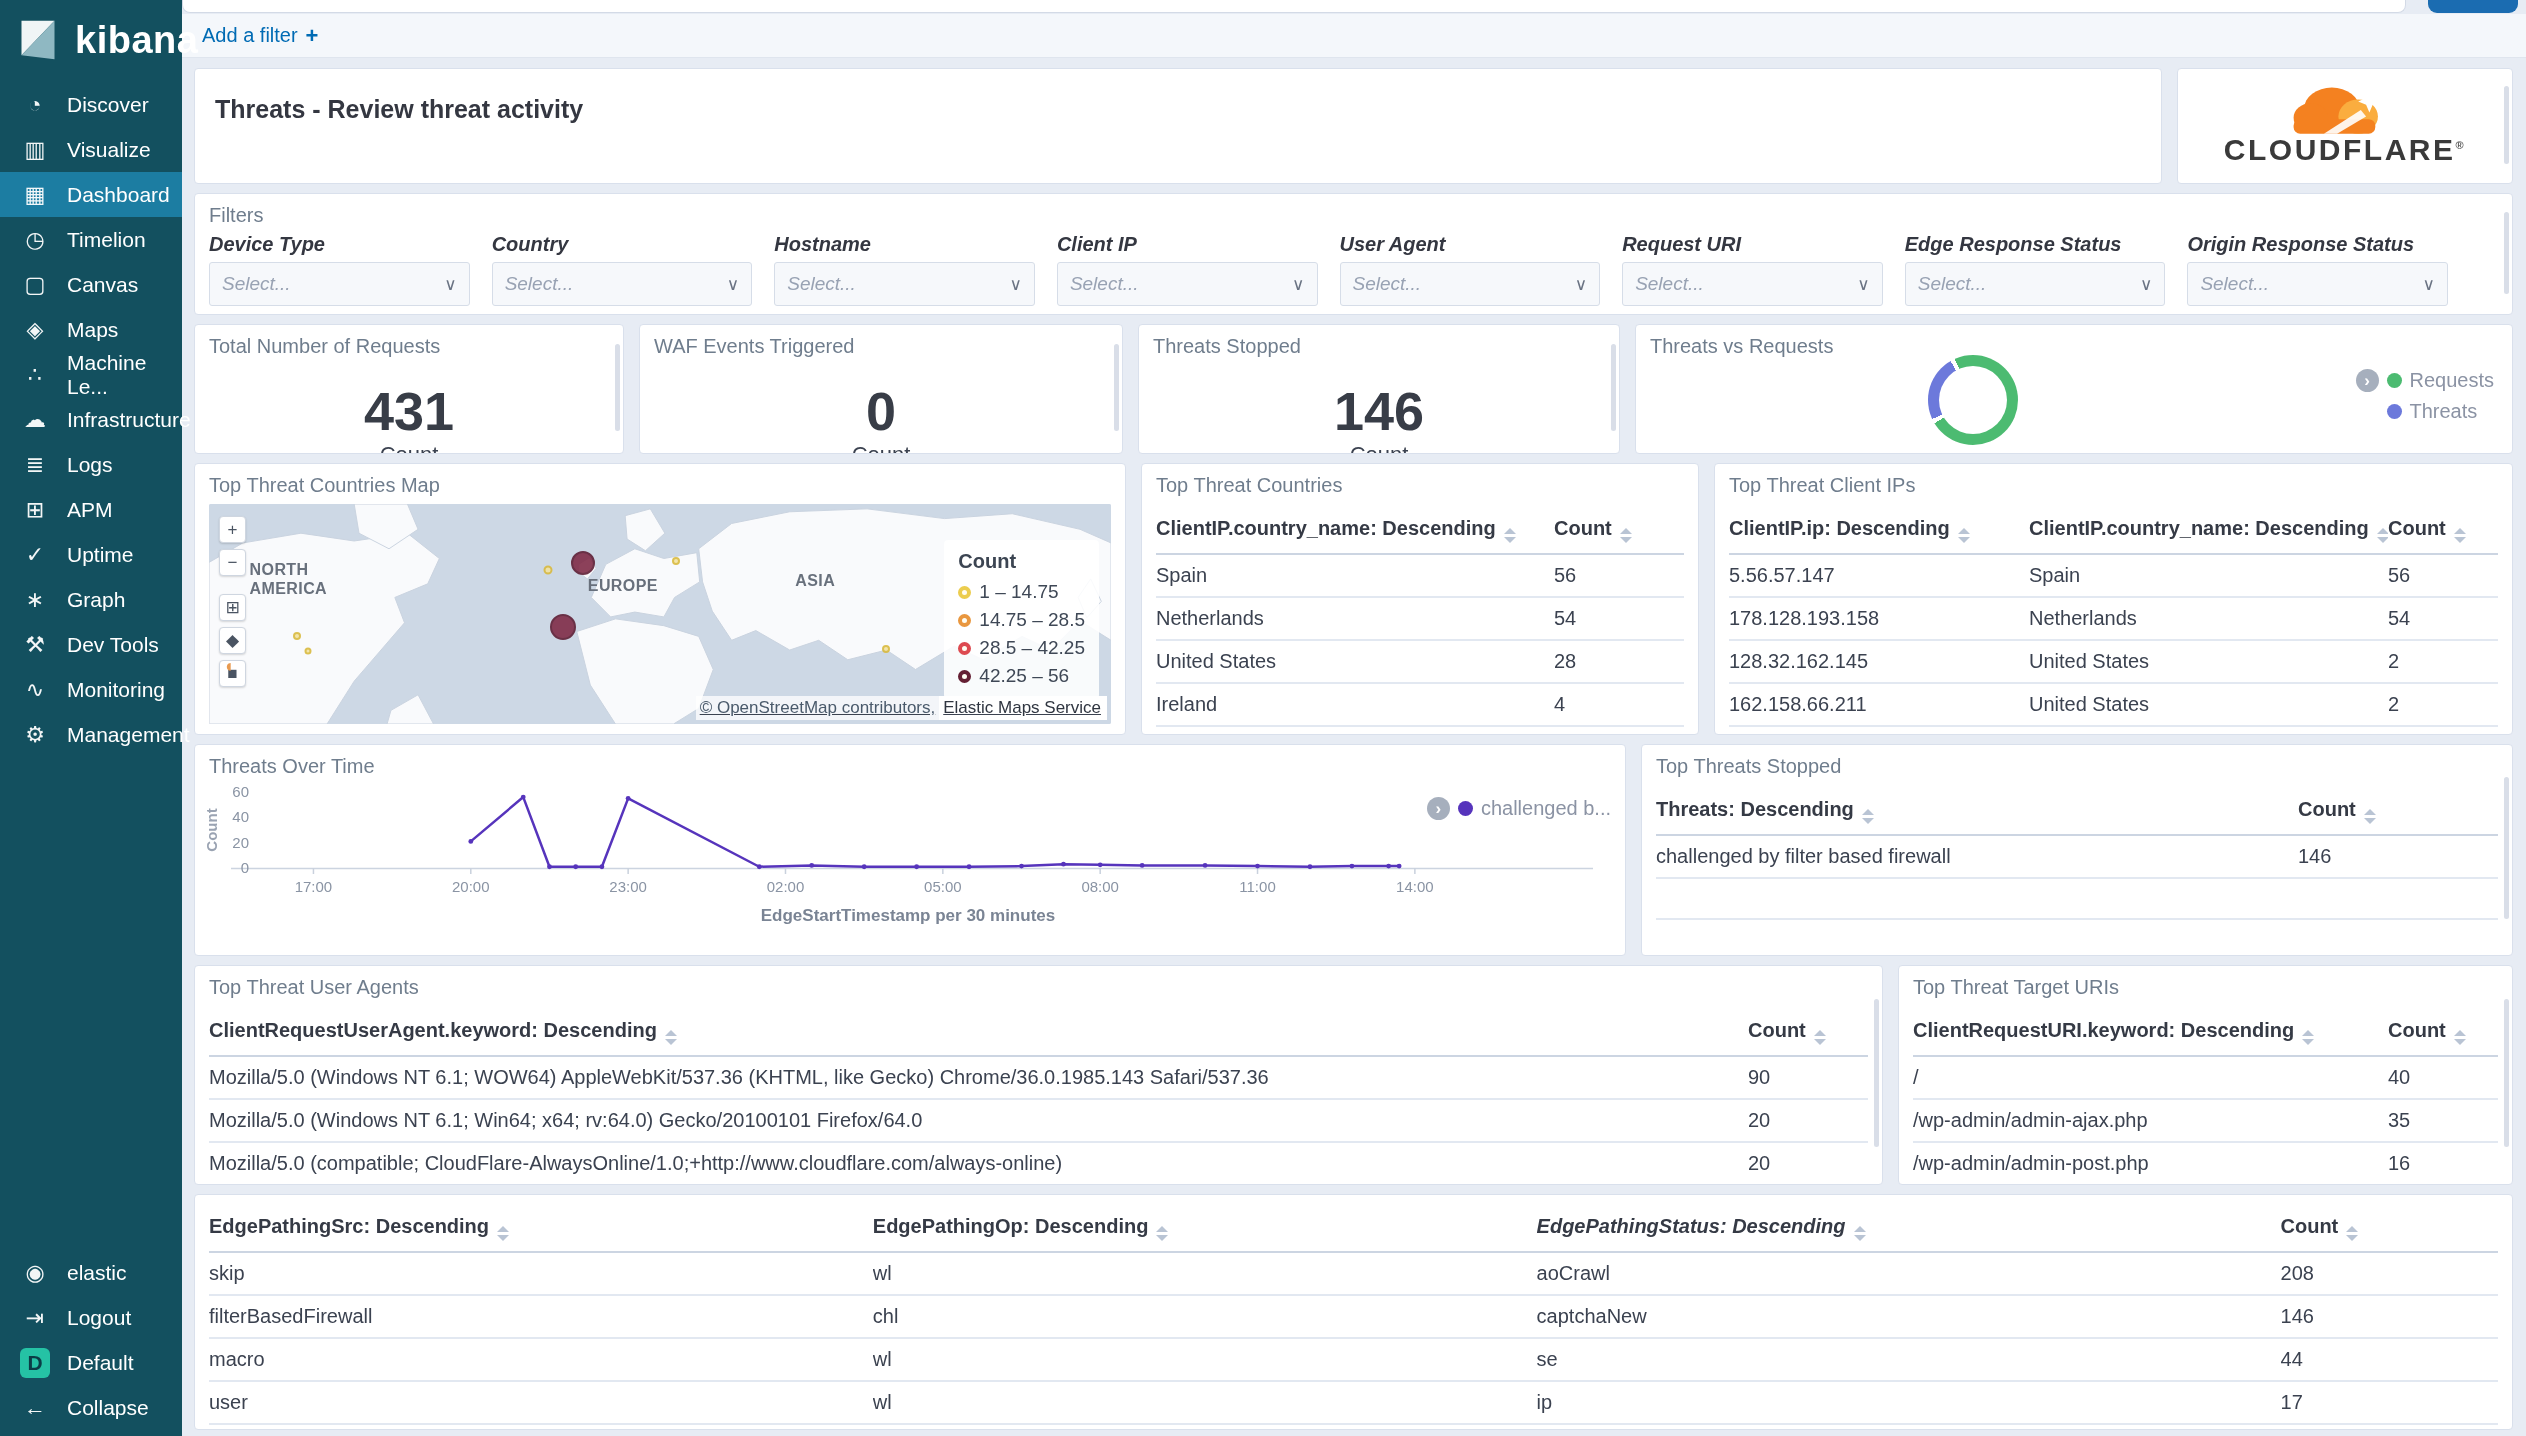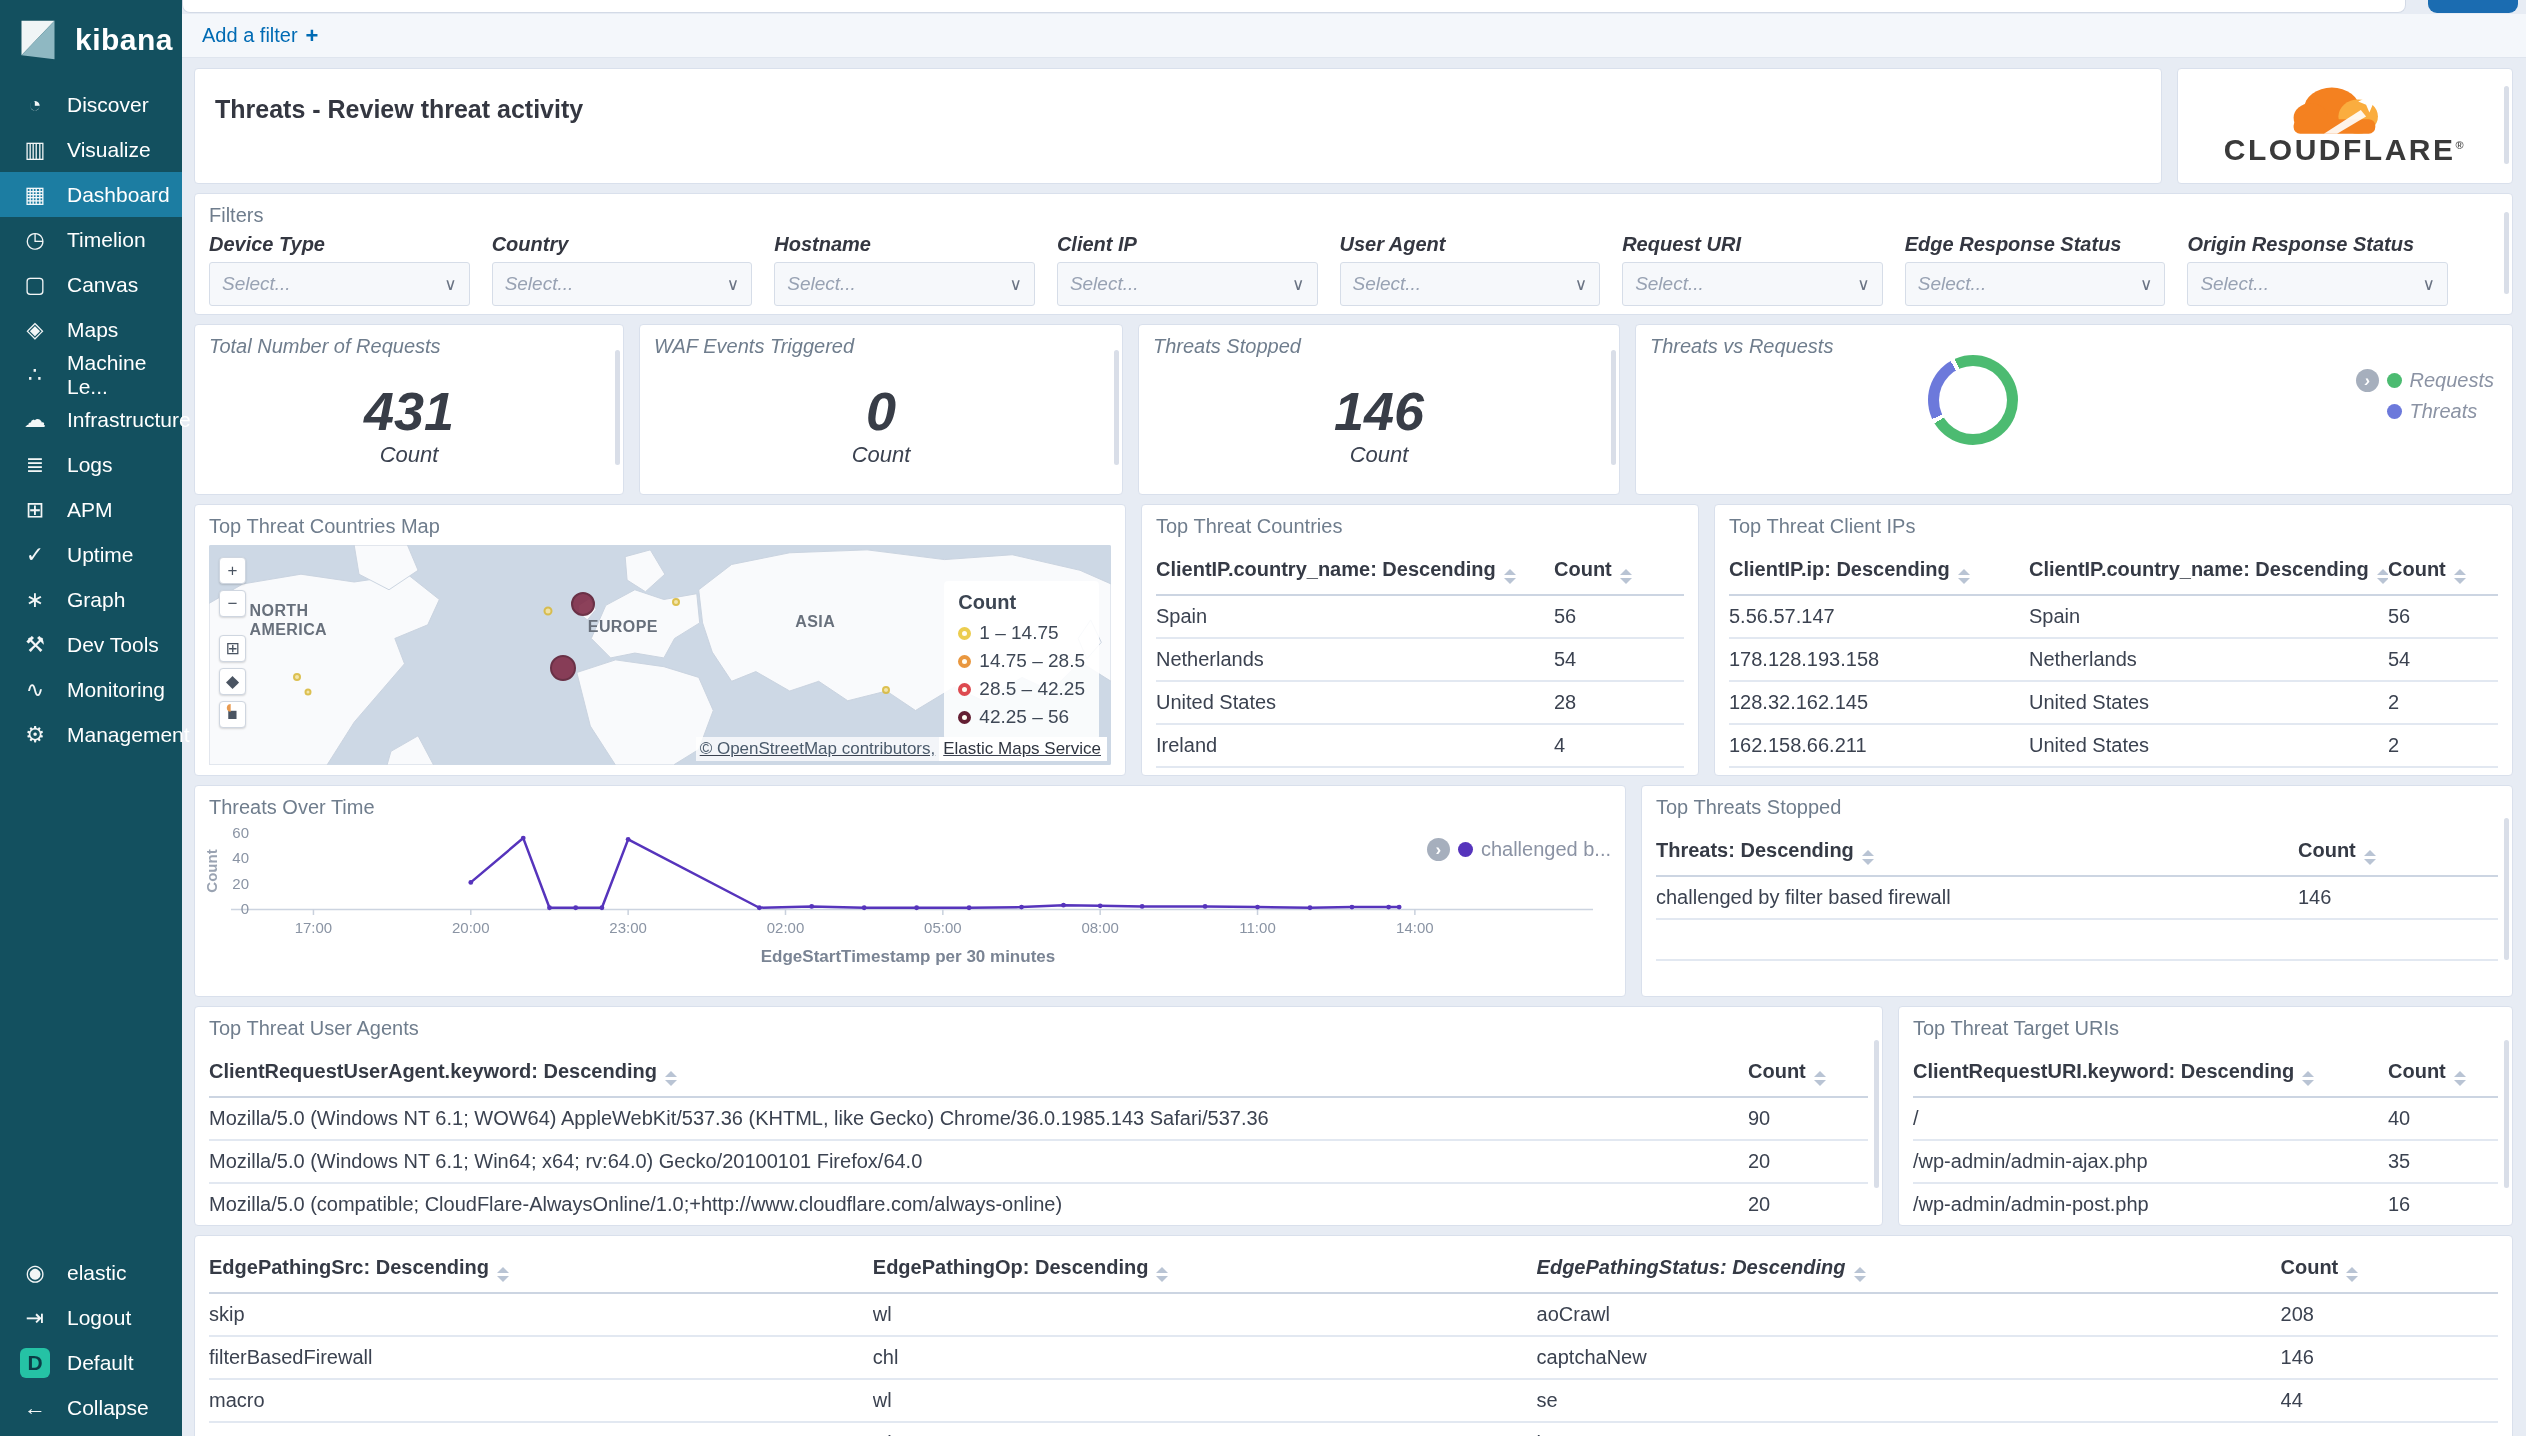--- a/index.html
+++ b/index.html
@@ -3,21 +3,21 @@
 <meta charset="utf-8">
 <style>
   * { box-sizing: border-box; margin: 0; padding: 0; }
   html,body { width:2526px; height:1436px; overflow:hidden; }
   body { font-family:"Liberation Sans","DejaVu Sans",sans-serif; background:#e7ecf4; position:relative; color:#3b4250; }
 
   
   #sidebar { position:absolute; left:0; top:0; bottom:0; width:182px; background:#13505f; color:#fff; z-index:5; }
   .logo-row { display:flex; align-items:center; gap:15px; padding:18px 0 20px 16px; }
   .logo-mark { width:44px; height:44px; flex:0 0 44px; }
-  .logo-text { font-size:30px; font-weight:700; color:#fff; letter-spacing:.5px; }
+  .logo-text { font-size:38px; font-weight:700; color:#fff; letter-spacing:.5px; }
   .nav-item { display:flex; align-items:center; height:45px; padding-left:20px; gap:17px; font-size:21px; cursor:pointer; }
   .nav-item.active { background:#1c7da2; }
   .nav-icon { width:30px; font-size:22px; text-align:center; opacity:.95; flex:0 0 30px; }
   #side-footer { position:absolute; bottom:6px; left:0; right:0; }
   .badge-icon { width:30px; height:30px; border-radius:6px; background:#25c2a5; color:#0b3c46; font-weight:700; font-size:21px; display:flex; align-items:center; justify-content:center; }
 
   
   #main { position:absolute; left:182px; right:0; top:0; bottom:0; }
   #topstrip { position:relative; height:14px; background:#e7ecf4; }
   #querybar-remnant { position:absolute; left:0; top:0; right:120px; height:13px; background:#fff; border:1px solid #d3dae6; border-top:none; border-radius:0 0 8px 8px; }
@@ -27,21 +27,21 @@
 
   #content { padding:10px 13px 0 12px; display:flex; flex-direction:column; gap:9px; }
   .row { display:flex; gap:15px; }
   .panel { background:#fff; border:1px solid #d9e0ec; border-radius:4px; position:relative; overflow:hidden; }
   .panel-title { font-size:20px; color:#6f7d8d; padding:10px 0 0 14px; white-space:nowrap; }
   .scroll-hint { position:absolute; right:3px; top:15%; height:68%; width:5px; background:#d9dee8; border-radius:3px; }
 
   
   .row1 { height:116px; } .row1 .p-logo { width:336px; } .row1 .p-title { flex:1; }
   .row2 .p-filters { height:122px; flex:1; }
-  .row3 { height:171px;font-style:italic; } .row3 .metric { } .row3 .p-donut { flex:1; }
+  .row3 { height:130px; } .row3 .metric { } .row3 .p-donut { flex:1; }
   .row4 { height:272px;border-radius:17px; } .row4 .p-map { width:932px; } .row4 .p-countries { width:558px; } .row4 .p-ips { flex:1; }
   .row5 { height:212px; } .row5 .p-line { width:1432px; } .row5 .p-stopped { flex:1; }
   .row6 { height:220px; } .row6 .p-ua { width:1689px; } .row6 .p-uri { flex:1; }
   .row7 { height:236px; } .row7 .p-pathing { flex:1; }
 
   
   .cf-logo-wrap { display:flex; flex-direction:column; align-items:center; padding-top:8px; }
   .cf-cloud { width:160px; height:58px; }
   .cf-word { font-size:30px; font-weight:700; color:#3a3a3a; letter-spacing:2.5px; margin-top:-2px; }
   .cf-word sup { font-size:11px; color:#555; }

